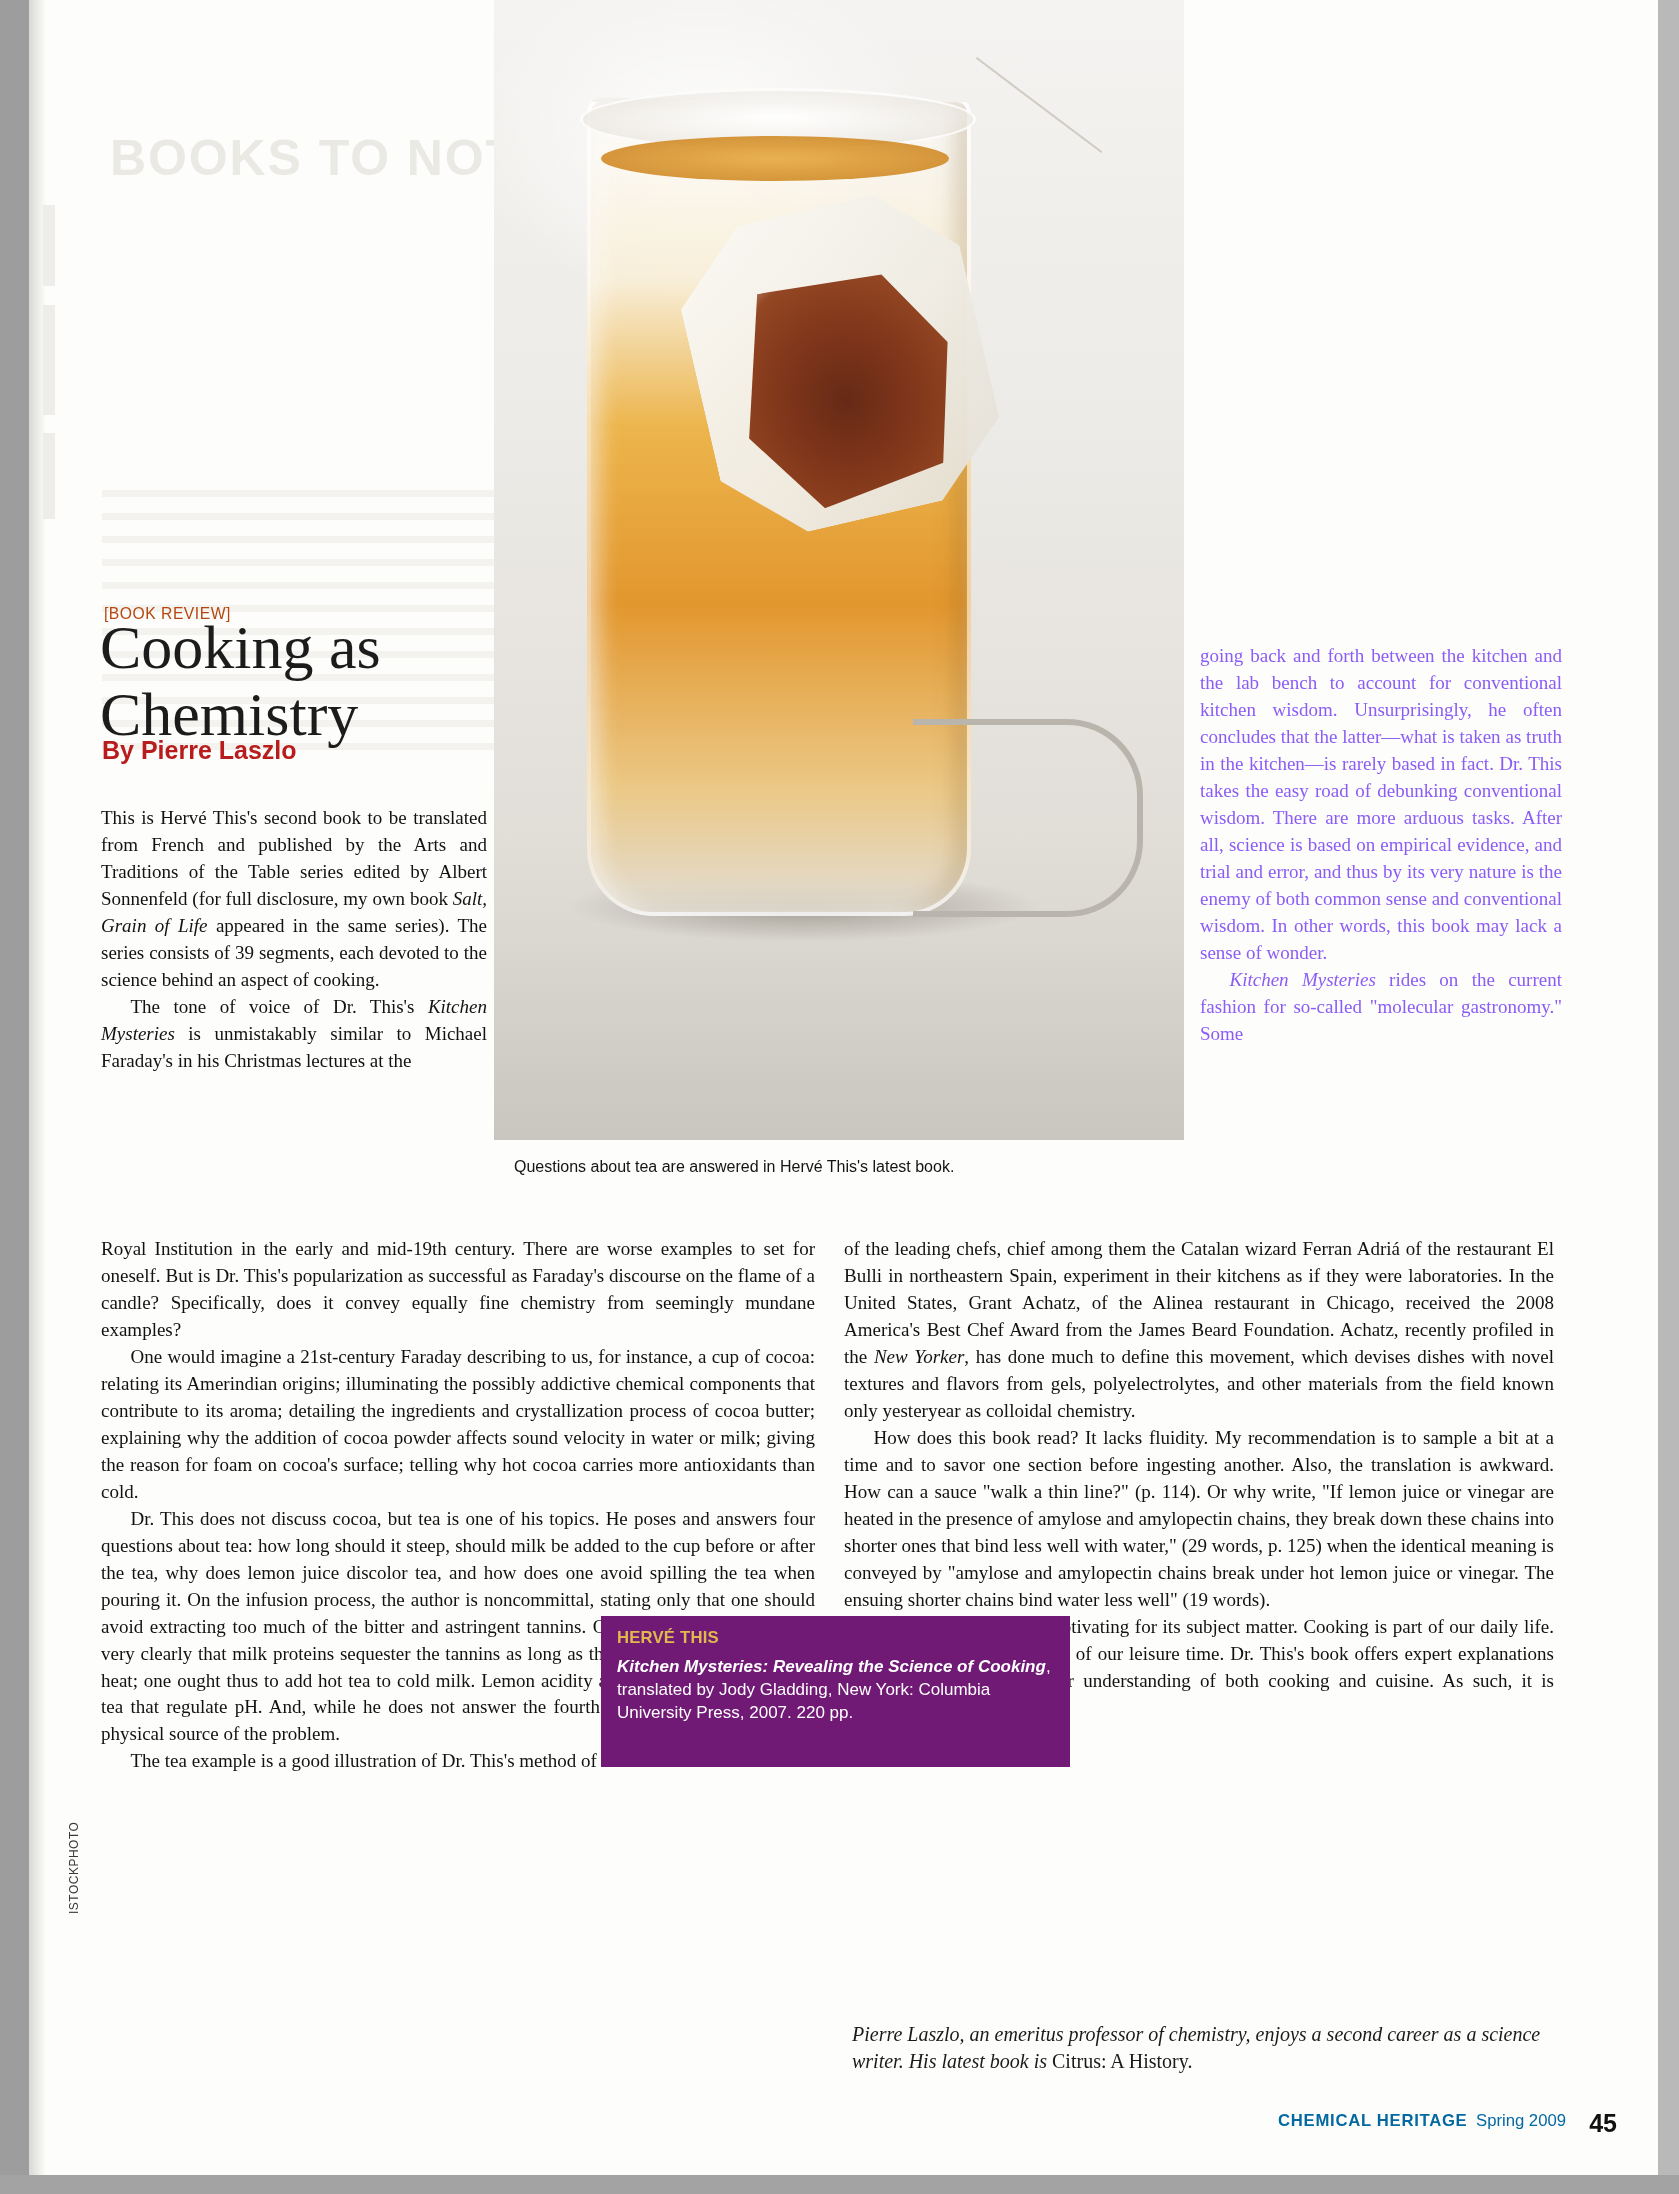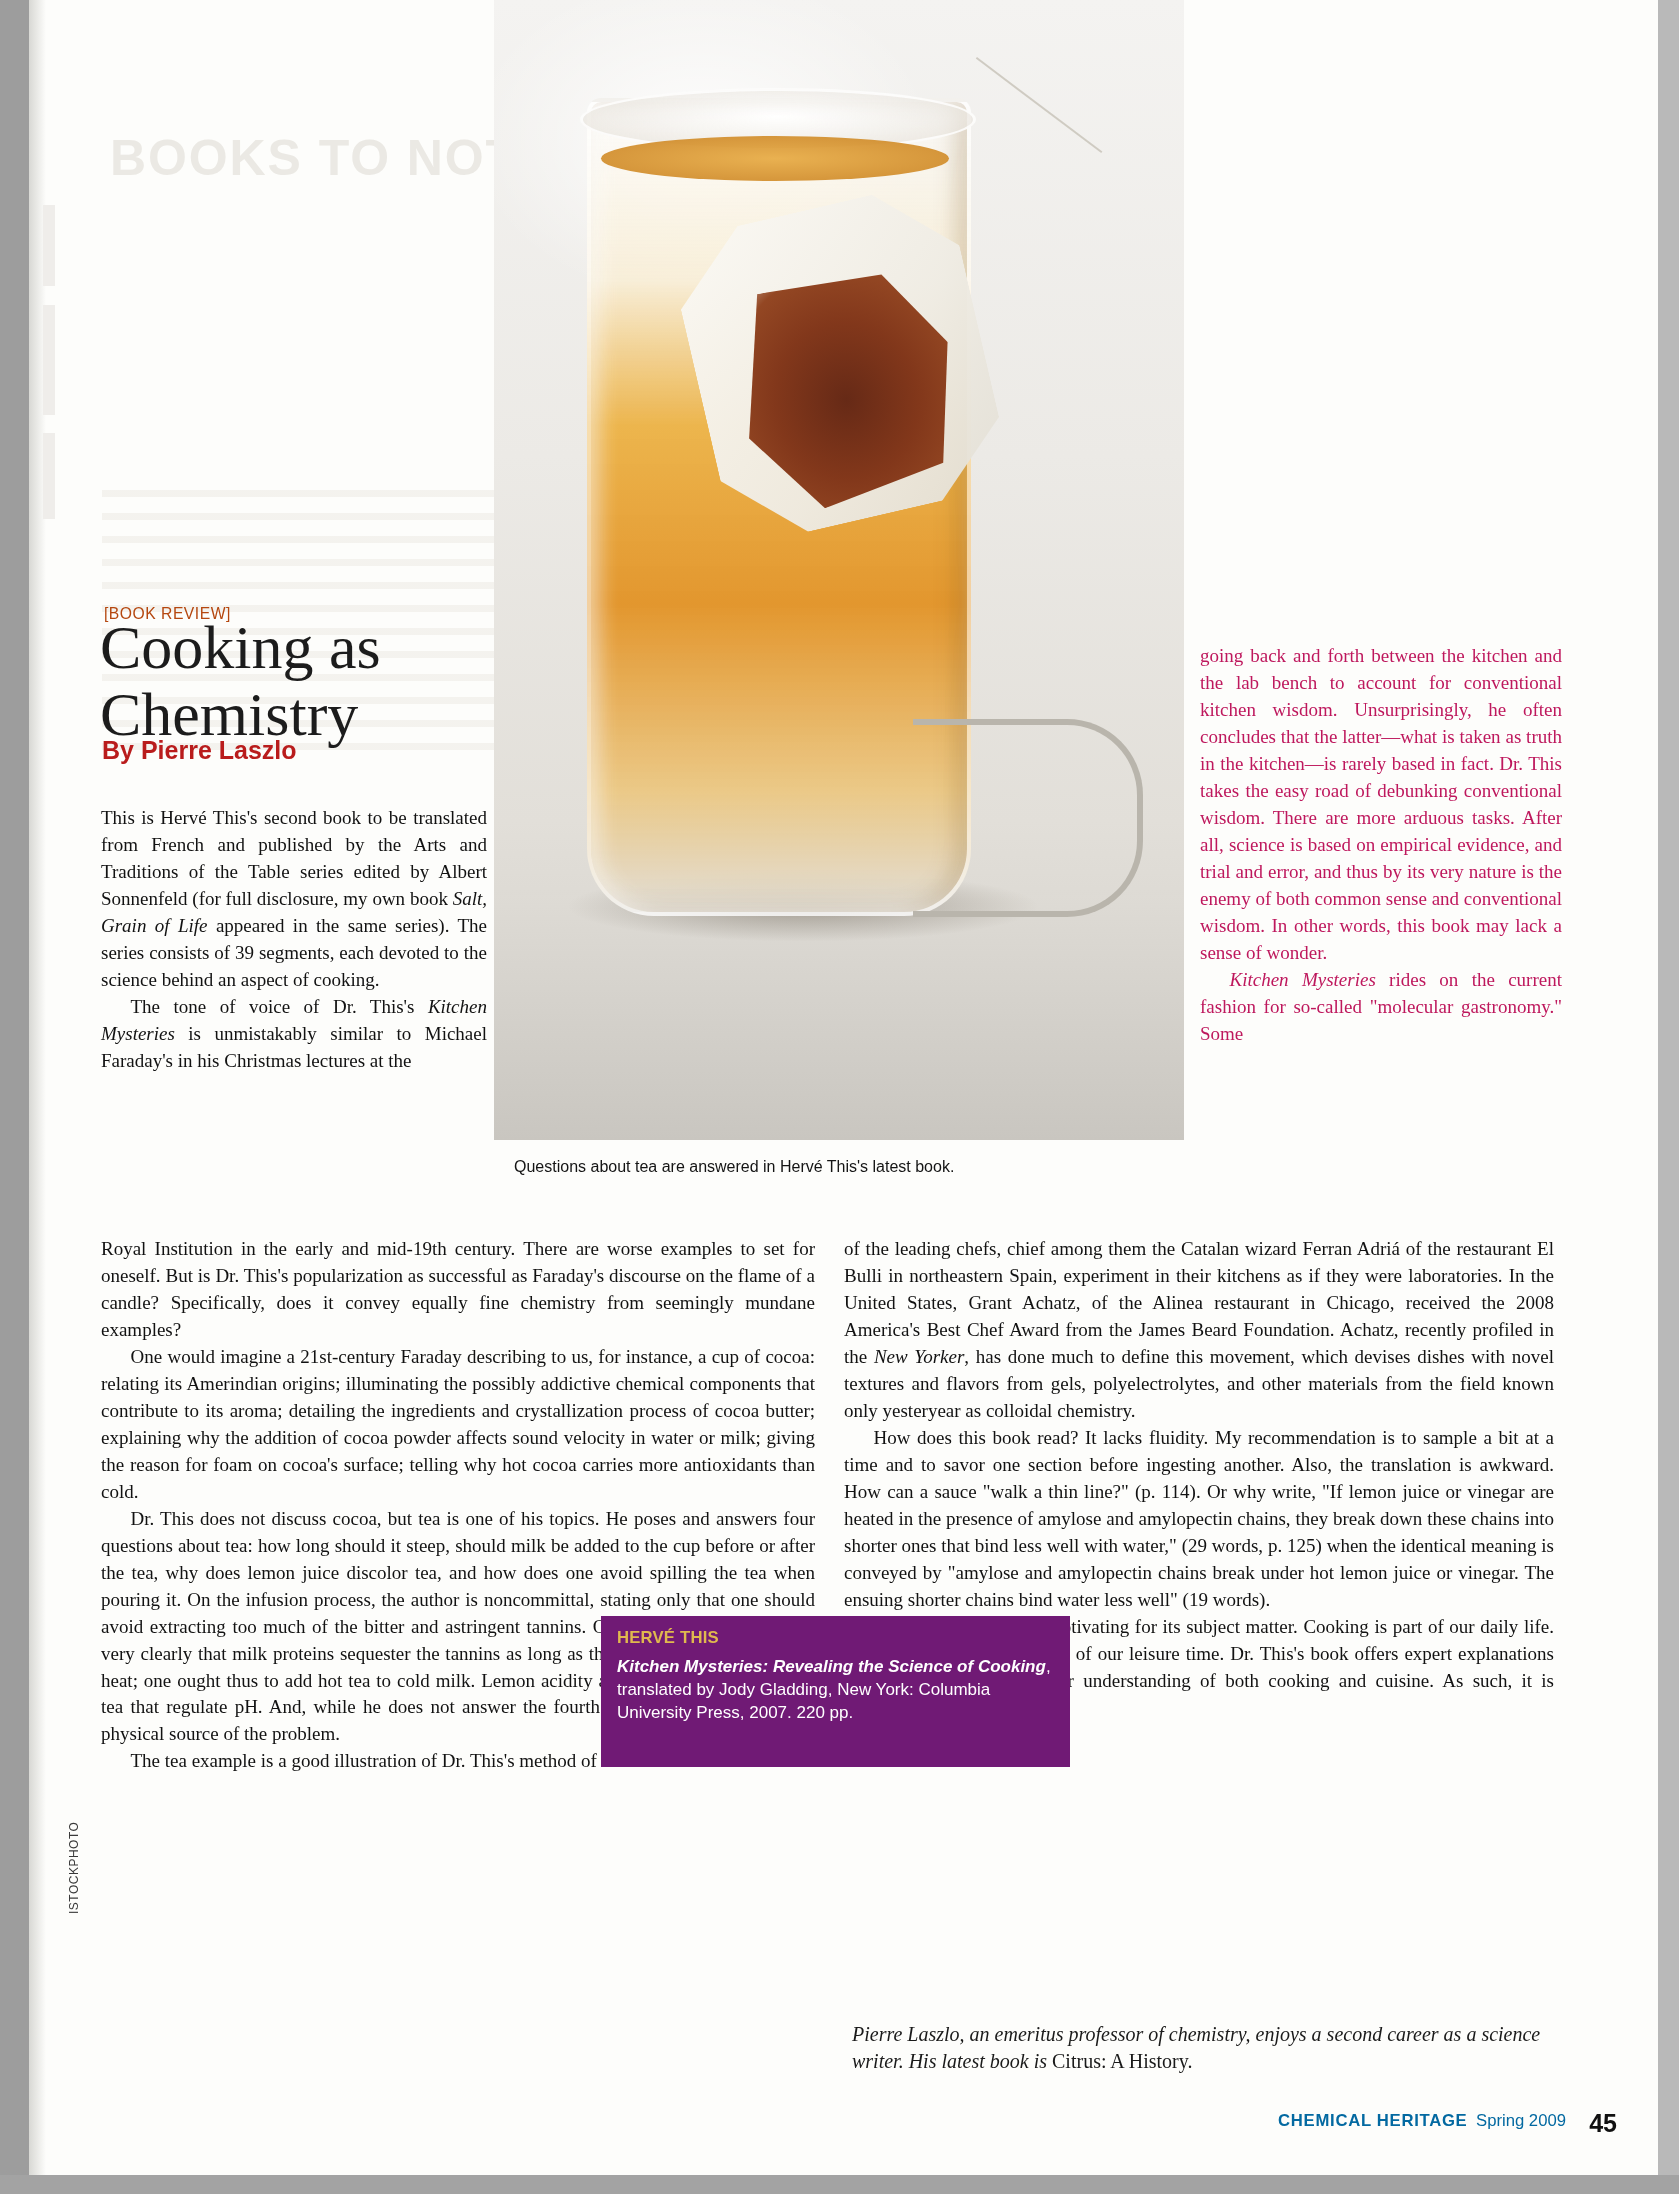--- a/index.html
+++ b/index.html
@@ -214,21 +214,21 @@
     text-align: justify;
     color: #121212;
   }
   .col-right-top {
     position: absolute;
     left: 1200px; top: 643px;
     width: 362px;
     font-size: 19px;
     line-height: 1.42;
     text-align: justify;
-    color: #be185d;
+    color: #8b5cf6;
   }
   .full-left-lower {
     position: absolute;
     left: 101px; top: 1236px;
     width: 714px;
     font-size: 19px;
     line-height: 1.42;
     text-align: justify;
     color: #121212;
   }

